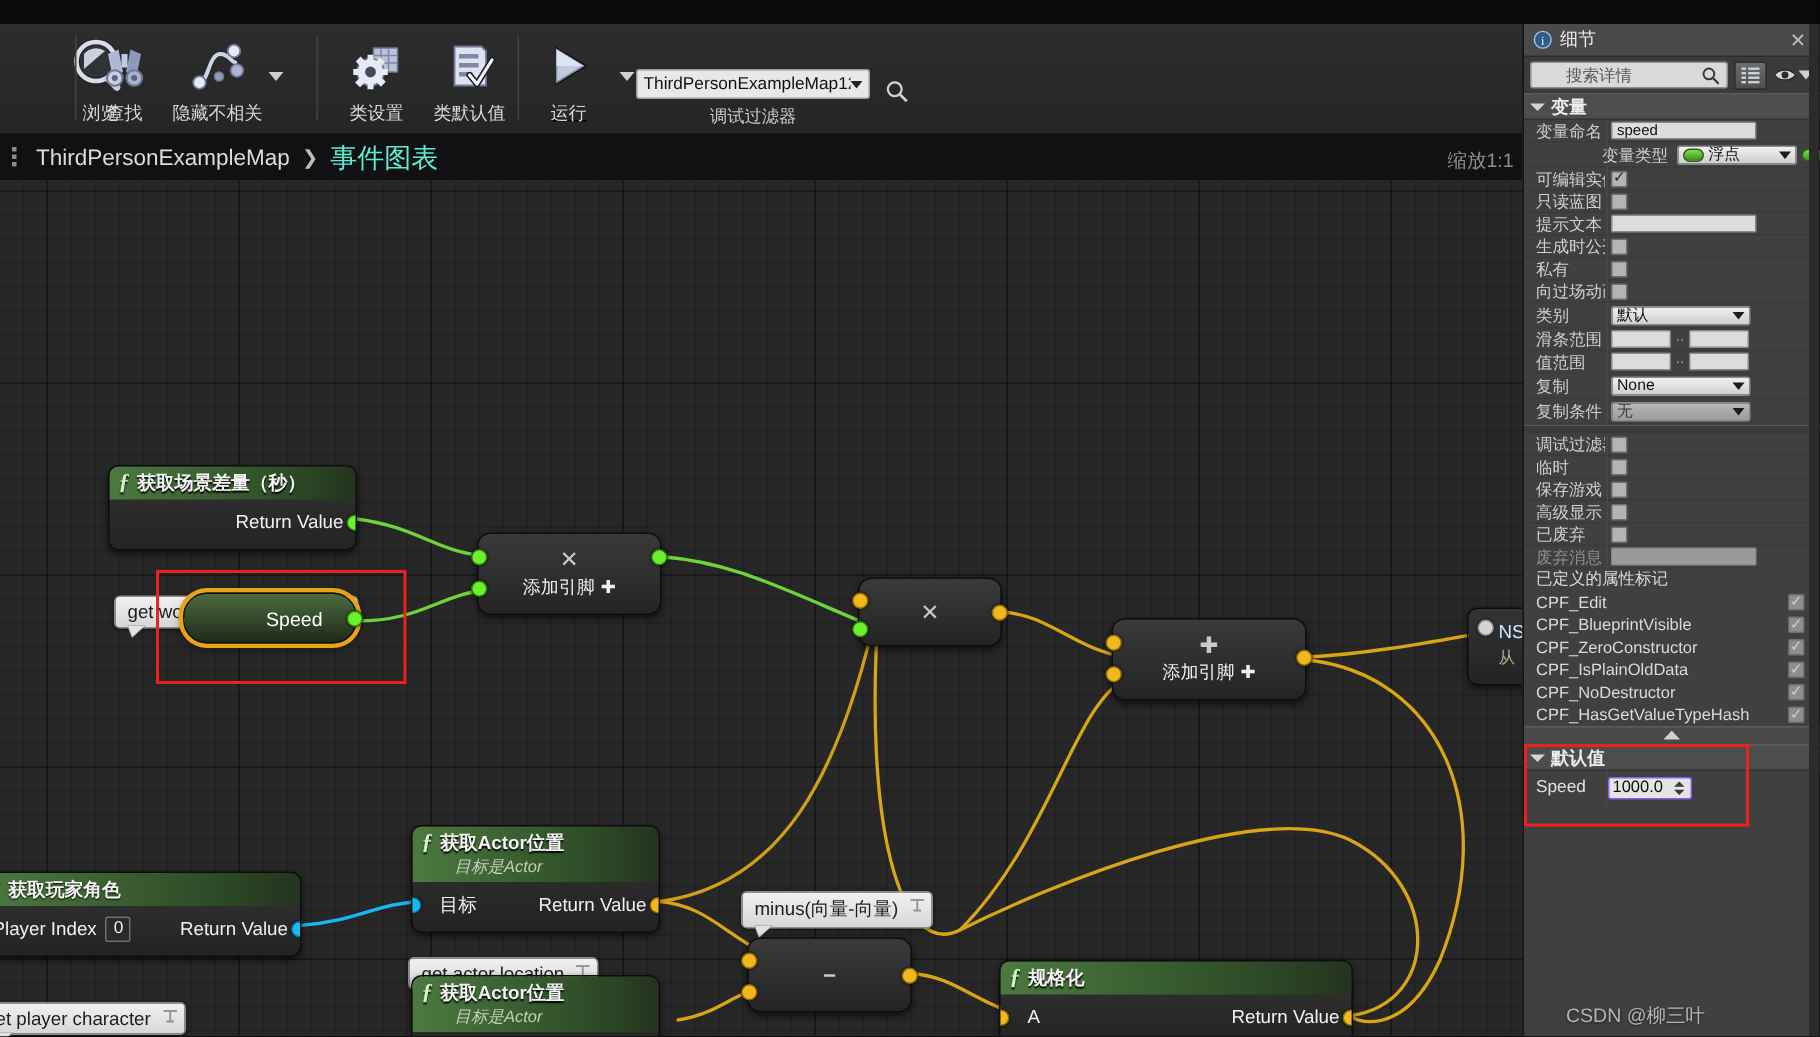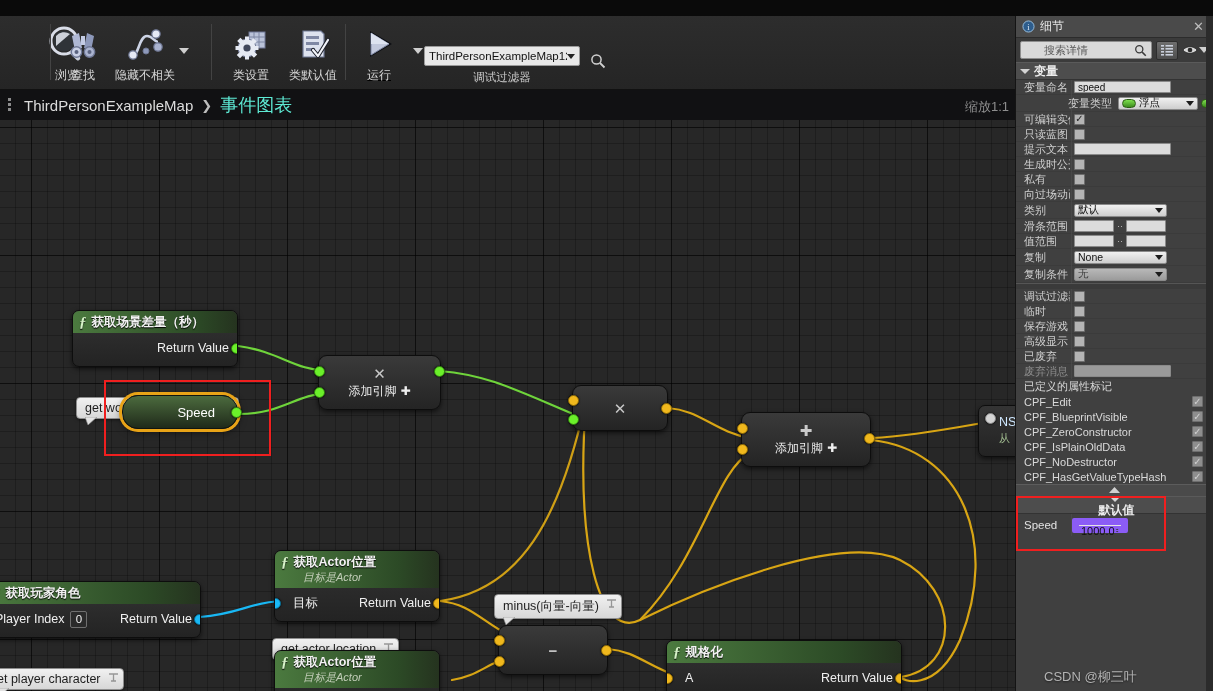--- a/index.html
+++ b/index.html
@@ -236,22 +236,22 @@
   .flagrow .fn { flex:1; color:#dadada; font-size:11px; white-space:nowrap; overflow:hidden; }
   .flaghdr { color:#dadada; font-size:11px; padding-left:8px; height:15px; line-height:15px; }
   .collapse-bar {
     height:12px; background:#4a4a4a; display:flex; align-items:center; justify-content:center;
     border-top:1px solid #5c5c5c; cursor:pointer;
   }
   .defaults-box { position:relative; }
   .def-prop { display:flex; align-items:center; height:22px; padding-left:8px; }
   .def-prop .k { color:#e2e2e2; font-size:11.5px; width:48px; }
   .spin {
-    width:56px;height:15px;background:#e4e4e4;border:7px solid #8b5cf6;border-radius:2px;
-    color:#111;font-size:11px;display:flex;align-items:flex-start;padding:0 2px; position:relative;
+    width:56px;height:15px;background:#e4e4e4;border:1px solid #8b5cf6;border-radius:2px;
+    color:#111;font-size:11px;display:flex;align-items:center;padding:0 2px; position:relative;
   }
   .spin .sv{flex:1;}
   .watermark {
     position:absolute; color:#c8c8c8; font-size:13px; opacity:.85;
     text-shadow:0 1px 2px rgba(0,0,0,.6); pointer-events:none; white-space:nowrap;
   }
   .scrollcol {
     position:absolute; left:1206px; top:16px; width:7px; height:675px; background:#2b2b2b;
   }
   .divider-line { position:absolute; left:55px; top:0; width:1px; height:100%; background:#4f4f4f; opacity:.6; }
@@ -807,21 +807,21 @@
     </div>
 
     <div class="collapse-bar">
       <svg width="13" height="7" viewBox="0 0 13 7">
         <path d="M6.5 0 L12 6 L1 6 Z" fill="#d0d0d0"></path>
       </svg>
     </div>
 
     <div class="defaults-box">
       <div class="annot" style="left:0px; top:0px; width:150px; height:55px;"></div>
-      <div class="sect-hdr" style="background:#4d4d4d;flex-direction:column;">
+      <div class="sect-hdr" style="background:#4d4d4d;">
         <span class="tri"></span>
         <span class="nm">默认值</span>
       </div>
       <div class="def-prop" style="position:relative;">
         <span class="divider-line"></span>
         <span class="k">Speed</span>
         <span class="spin">
           <span class="sv">1000.0</span>
           <svg width="11" height="11" viewBox="0 0 11 11">
             <path d="M2 4.5 L5.5 1 L9 4.5 Z" fill="#3a3a3a"></path>

